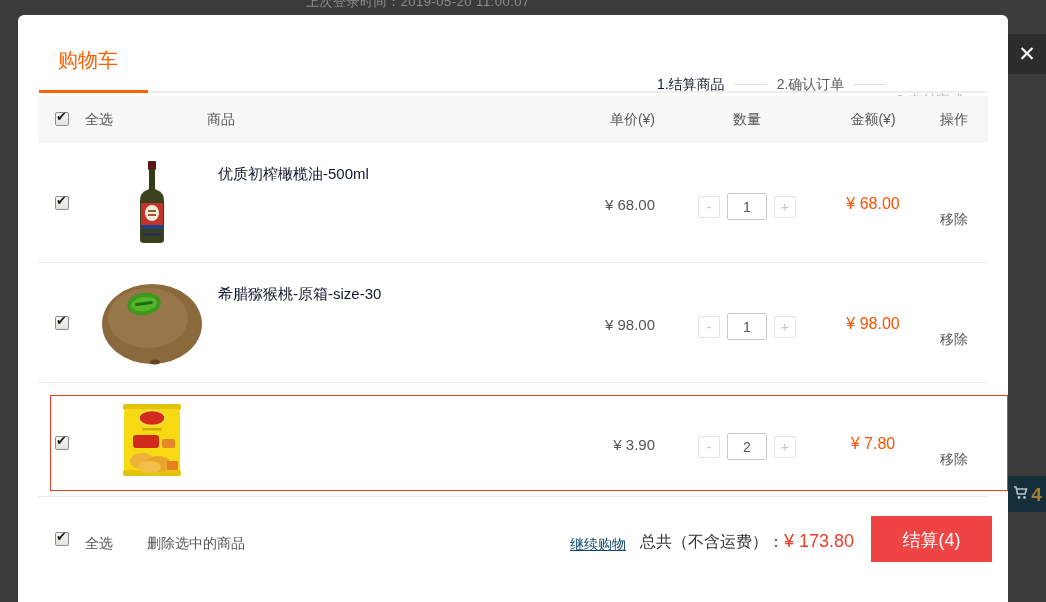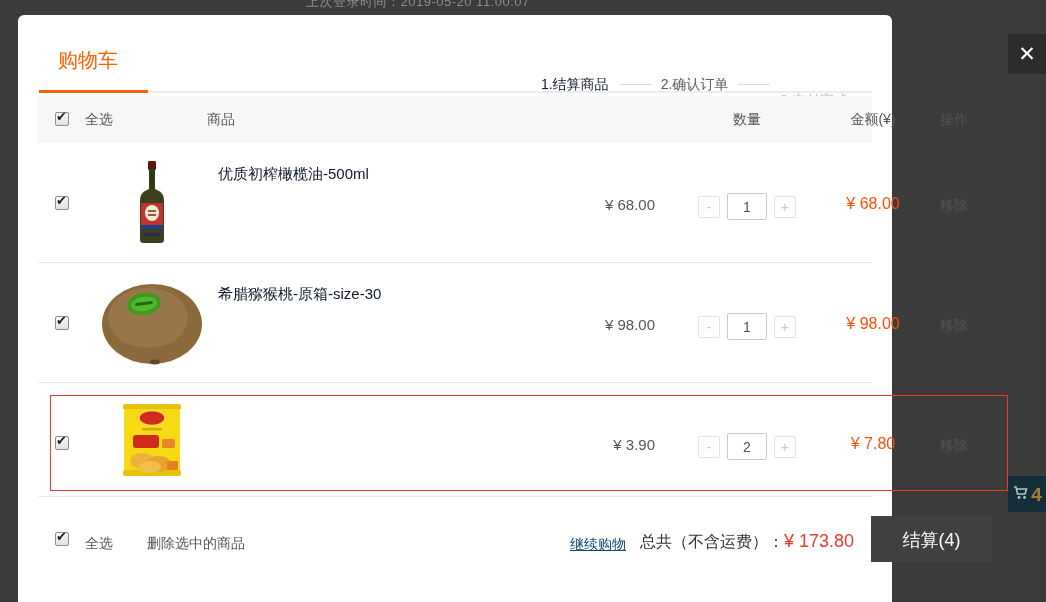--- a/index.html
+++ b/index.html
@@ -19,21 +19,21 @@
     background:#152f3a;display:flex;align-items:center;justify-content:center;gap:2px;
   }
   .bg-cart-widget .count{color:#a87b2f;font-size:19px;font-weight:bold;line-height:1;}
   .close-btn{
     position:absolute;left:1008px;top:34px;width:38px;height:40px;
     background:#2c2c2c;color:#fff;display:flex;align-items:center;justify-content:center;
     font-size:21px;font-weight:300;cursor:pointer;
   }
   
   .modal{
-    position:absolute;left:18px;top:15px;width:874px;height:587px;
+    position:absolute;left:18px;top:15px;width:990px;height:587px;
     background:#fff;border-radius:6px 6px 0 0;
   }
   .m-title{position:absolute;left:40px;top:32px;font-size:20px;color:#ff6000;}
   .steps{position:absolute;right:44px;top:44px;display:flex;align-items:center;font-size:14px;}
   .step{white-space:nowrap;}
   .step.active{color:#0f172a;}
   .step.mid{color:#5b5b5b;}
   .step.off{color:#b9b9b9;margin-top:33px;}
   .step-sep{width:32px;height:1px;background:#dcdcdc;margin:0 10px;}
   .tabline{position:absolute;left:21px;right:20px;top:76px;height:2px;background:#ededed;}
@@ -55,21 +55,21 @@
   .c-action{left:891px;width:50px;text-align:center;}
   .rows{position:absolute;left:20px;right:20px;top:128px;}
   .trow{position:relative;height:120px;border-bottom:1px solid #ebebeb;box-sizing:border-box;}
   .trow.r3{height:114px;}
   .trow .c-check{top:53px;}
   .c-img{left:59px;width:110px;top:0;height:100%;display:flex;align-items:center;justify-content:center;}
   .c-name{left:180px;top:22px;font-size:15px;color:#0f172a;}
   .trow .c-unit{top:53px;font-size:15px;color:#555;}
   .trow .c-qty{top:50px;display:flex;align-items:center;justify-content:center;gap:7px;}
   .trow .c-amount{top:52px;font-size:16px;color:#ff5000;}
-  .trow .c-action{top:54px;font-size:14px;color:#555;cursor:pointer;}
+  .trow .c-action{top:68px;font-size:14px;color:#555;cursor:pointer;}
   .hl-box{position:absolute;left:12px;top:12px;width:956px;height:94px;border:1px solid #e93a2a;pointer-events:none;}
   
   .sbtn{
     width:22px;height:22px;box-sizing:border-box;border:1px solid #e3e3e3;border-radius:2px;
     background:#fff;color:#c9c9c9;font-size:15px;line-height:20px;text-align:center;cursor:pointer;
   }
   .qinput{
     width:40px;height:27px;box-sizing:border-box;border:1px solid #c9c9c9;border-radius:2px;
     text-align:center;font-size:14px;color:#555;font-family:inherit;padding:0;
   }
@@ -83,21 +83,21 @@
   }
   
   .tfoot{position:absolute;left:20px;right:20px;top:482px;height:105px;font-size:14px;color:#555;}
   .f-check{position:absolute;left:17px;top:35px;}
   .f-selectall{position:absolute;left:47px;top:38px;}
   .f-del{position:absolute;left:109px;top:38px;cursor:pointer;}
   .f-continue{position:absolute;left:532px;top:39px;color:#0c4a6e;cursor:pointer;text-decoration:underline;}
   .f-total{position:absolute;left:602px;top:34px;font-size:16px;color:#333;white-space:nowrap;}
   .f-total .val{font-size:18px;color:#ec3b27;}
   .f-checkout{
-    position:absolute;left:833px;top:19px;width:121px;height:46px;background:#404040;
+    position:absolute;left:833px;top:19px;width:121px;height:46px;background:#ef4444;
     color:#fff;font-size:18px;line-height:46px;text-align:center;cursor:pointer;border:none;
   }
 </style>
 </head>
 <body>
 
 <div class="bg-lastlogin">上次登录时间：2019-05-20 11:00:07</div>
 
 <div class="bg-cart-widget">
   <span>
@@ -130,20 +130,21 @@
   <div class="tabline-active"></div>
 
   <div class="thead">
     <div class="cell c-check">
       <div class="checkbox">
         <span class="tick">✔</span>
       </div>
     </div>
     <div class="cell c-selectall">全选</div>
     <div class="cell c-prodhead">商品</div>
+    <div class="cell c-unit">单价(¥)</div>
     <div class="cell c-qty" style="display:block;">数量</div>
     <div class="cell c-amount">金额(¥)</div>
     <div class="cell c-action">操作</div>
   </div>
 
   <div class="rows">
 
     <div class="trow">
       <div class="cell c-check">
         <div class="checkbox">

